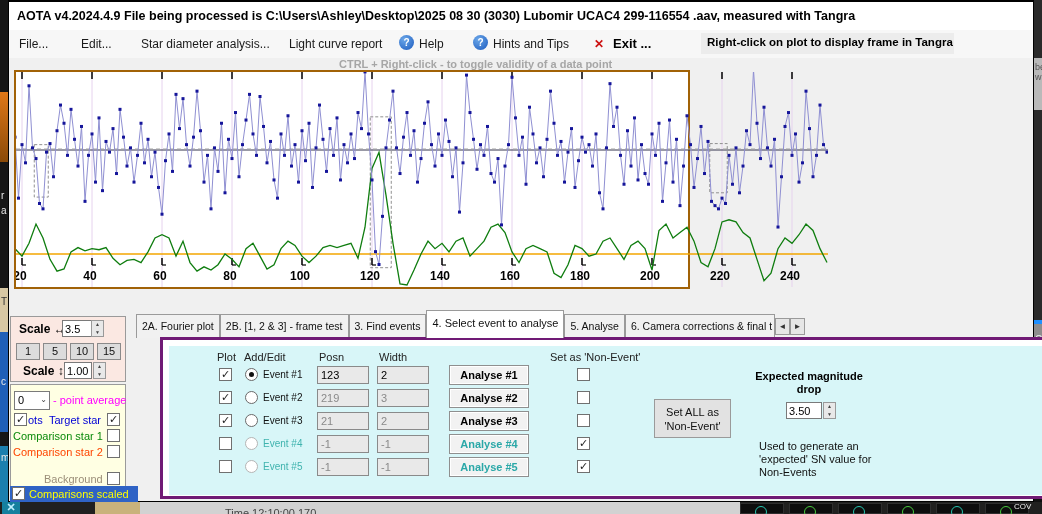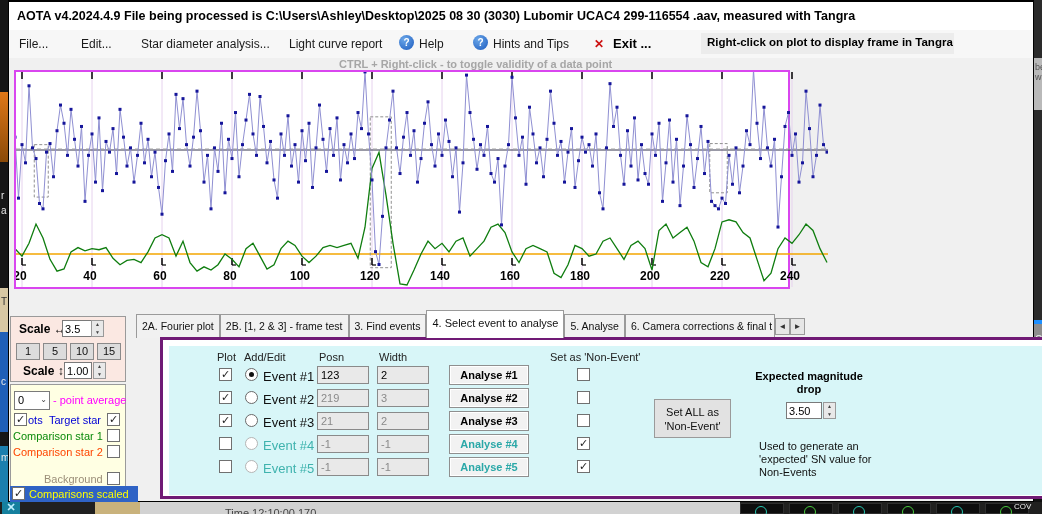--- a/index.html
+++ b/index.html
@@ -21,21 +21,21 @@
   .menu-item { top:7px; font-size:12px; color:#1a1a1a; white-space:nowrap; cursor:default; }
   .qicon { width:15px; height:15px; border-radius:50%; background:radial-gradient(circle at 35% 30%, #6aa6e8, #1c5bbf);
            color:#fff; font-size:10px; font-weight:bold; text-align:center; line-height:15px; top:5px; }
   .exit-x { color:#cc1111; font-weight:bold; font-size:12px; }
   .exit-label { font-weight:bold; font-size:13px; color:#000; }
   #rc-note { left:692px; top:3px; width:253px; height:21px; background:#ececec; }
   #rc-note span { position:absolute; left:6px; top:3px; font-size:11.5px; font-weight:bold; color:#000; white-space:nowrap; }
   #ctrl-hint { left:330px; top:56px; font-size:11px; color:#a6a6a6; font-weight:bold; white-space:nowrap; }
 
   
-  #plot { left:5px; top:68px; width:776px; height:219px; background:#fff; border:2px solid #d946ef; }
+  #plot { left:5px; top:68px; width:676px; height:219px; background:#fff; border:2px solid #a16207; }
   #plot svg { position:absolute; left:0; top:0; }
   #panel-scale { left:1px; top:314px; width:116px; height:66px; background:#fbe8e2; border:1px solid #9a9a9a; }
   #panel-series { left:1px; top:382px; width:116px; height:119px; background:#ffffe3; border:1px solid #9a9a9a; }
   .b-label { font-weight:bold; font-size:12px; color:#000; white-space:nowrap; }
   .win-input { background:#fff; border:1px solid #7a7a7a; font-size:11px; color:#000; padding:1px 2px; }
   .spinner { width:13px; background:#e8e8e8; border:1px solid #999; }
   .spinner div { height:50%; font-size:5px; line-height:7px; text-align:center; color:#444; }
   .zoom-btn { width:24px; height:17px; background:#dcdcdc; border:1px solid #8a8a8a; font-size:11px;
               text-align:center; line-height:15px; color:#111; }
   .chk { width:13px; height:13px; background:#fff; border:1px solid #707070; font-size:11px;
@@ -53,21 +53,21 @@
   .tab-arrow { width:15px; height:17px; margin-top:8px; background:#e6e6e6; border:1px solid #9a9a9a;
                font-size:8px; text-align:center; line-height:15px; color:#333; float:left; }
 
   
   #tabpanel { left:127px; top:335px; width:903px; height:162px; background:#fff; border:3px solid #701a75;margin-left:24px; }
   #cyan { position:absolute; left:6px; top:6px; width:889px; height:149px; background:#d8f6f8; }
   .hdr { position:absolute; font-size:11px; color:#222; white-space:nowrap; }
   .radio { position:absolute; width:13px; height:13px; border:1px solid #6a6a6a; border-radius:50%; background:#fff; }
   .radio.sel::after { content:""; position:absolute; left:3px; top:3px; width:5px; height:5px; border-radius:50%; background:#111; }
   .radio.dis { border-color:#b5b5b5; }
-  .evt-lbl { position:absolute; font-size:13px; color:#111; white-space:nowrap; }
+  .evt-lbl { position:absolute; font-size:10px; color:#111; white-space:nowrap; }
   .evt-lbl.dis { color:#3fb3ae; }
   .num-box { position:absolute; width:52px; height:18px; background:#e9e9e9; border:1px solid #8a8a8a;
              font-size:11px; padding:2px 3px; color:#8a8a8a; }
   .num-box.first { color:#000; }
   .an-btn { position:absolute; width:80px; height:20px; background:#f2f2f2; border:1px solid #8f8f8f;
             box-shadow:inset 0 0 0 1px #fff; font-size:11px; font-weight:bold; text-align:center;
             line-height:18px; color:#000; }
   .an-btn.dis { color:#2ba8a8; }
   #setall-btn { position:absolute; left:485px; top:53px; width:77px; height:39px; background:#e2e2e2;
                 border:1px solid #9a9a9a; font-size:11px; color:#111; text-align:center; padding-top:5px; line-height:14px; }

